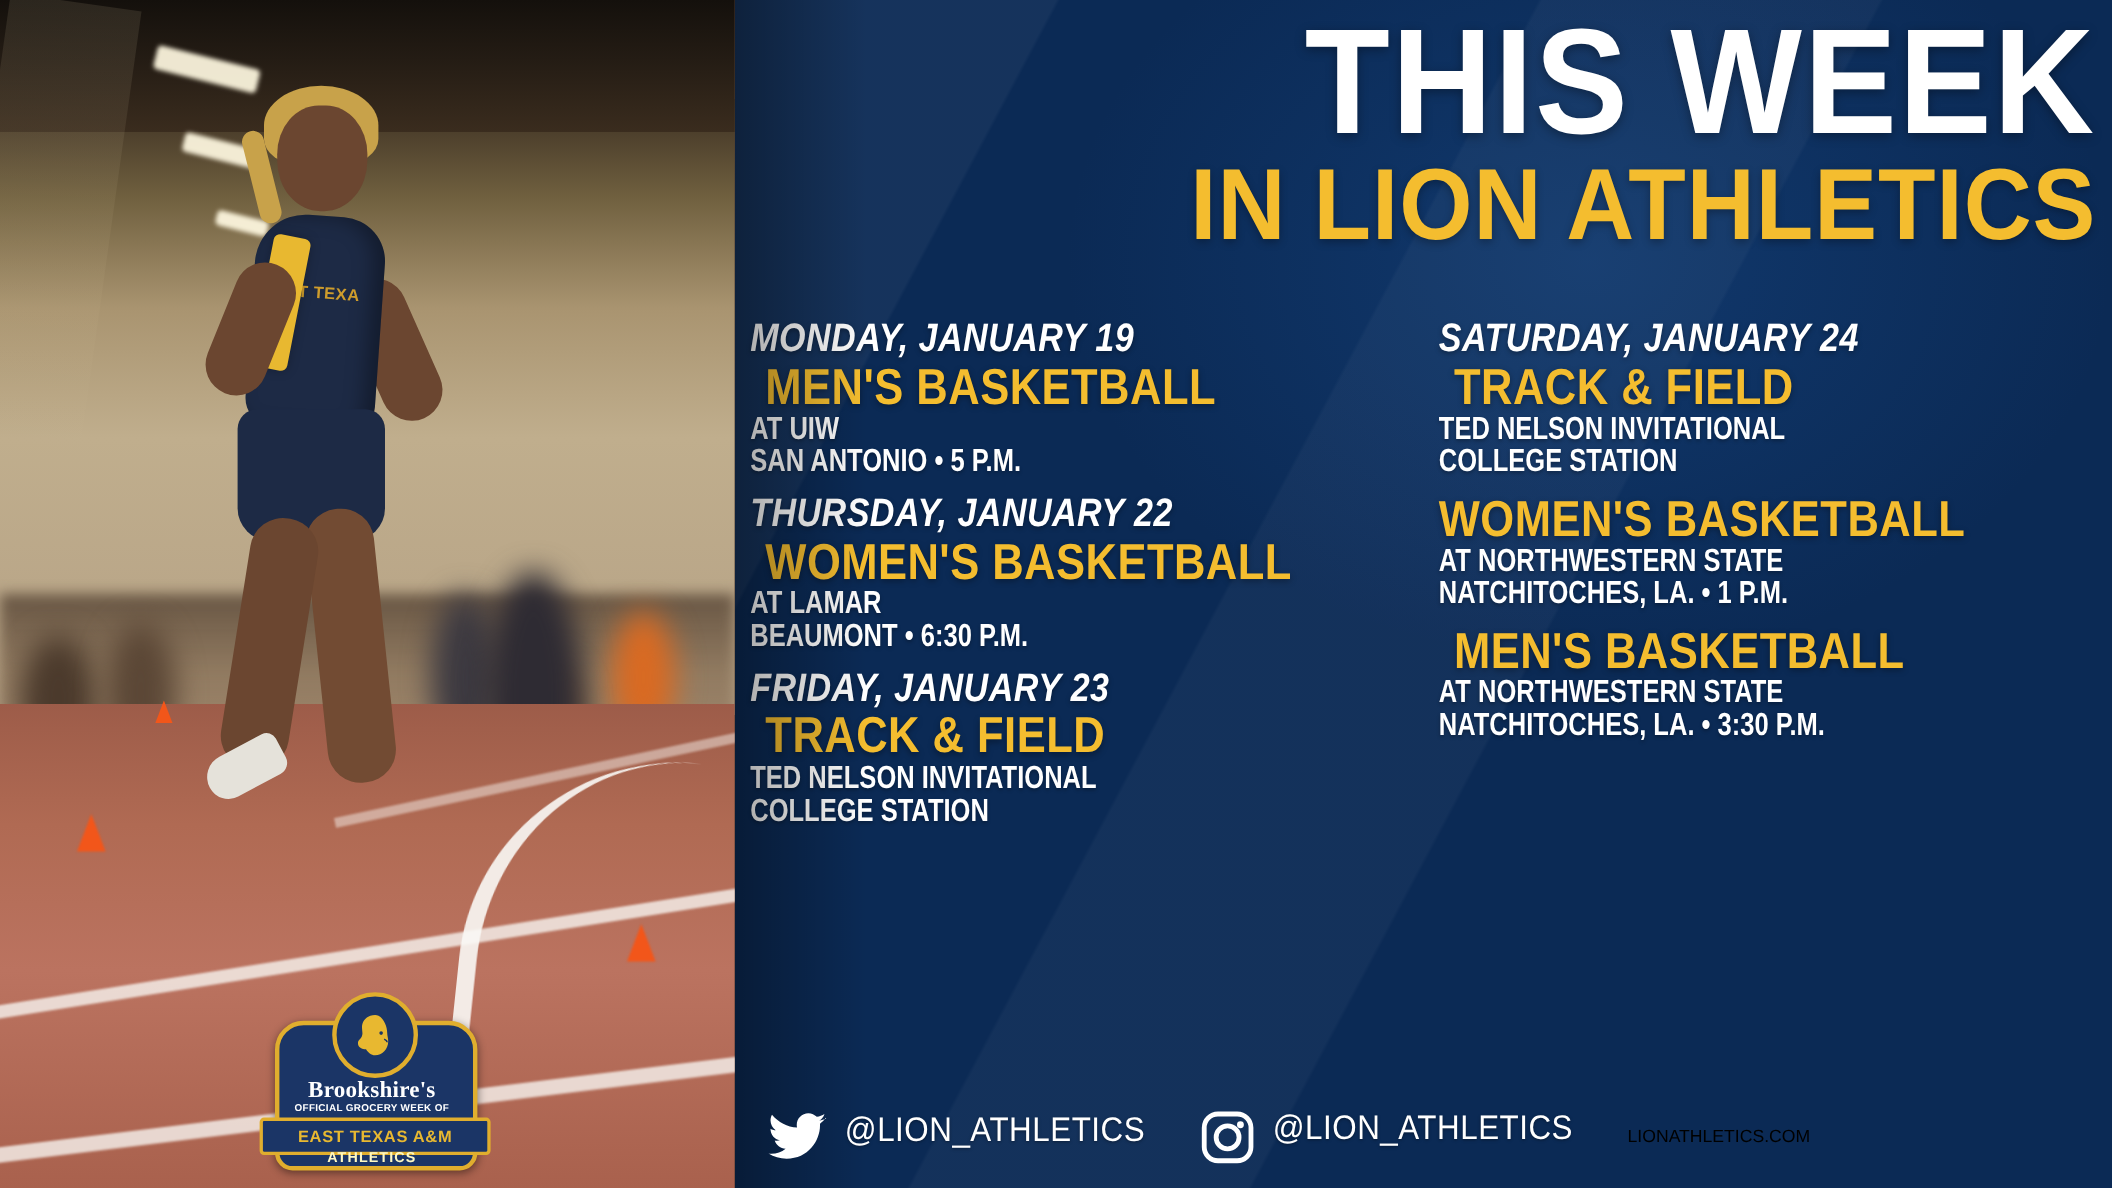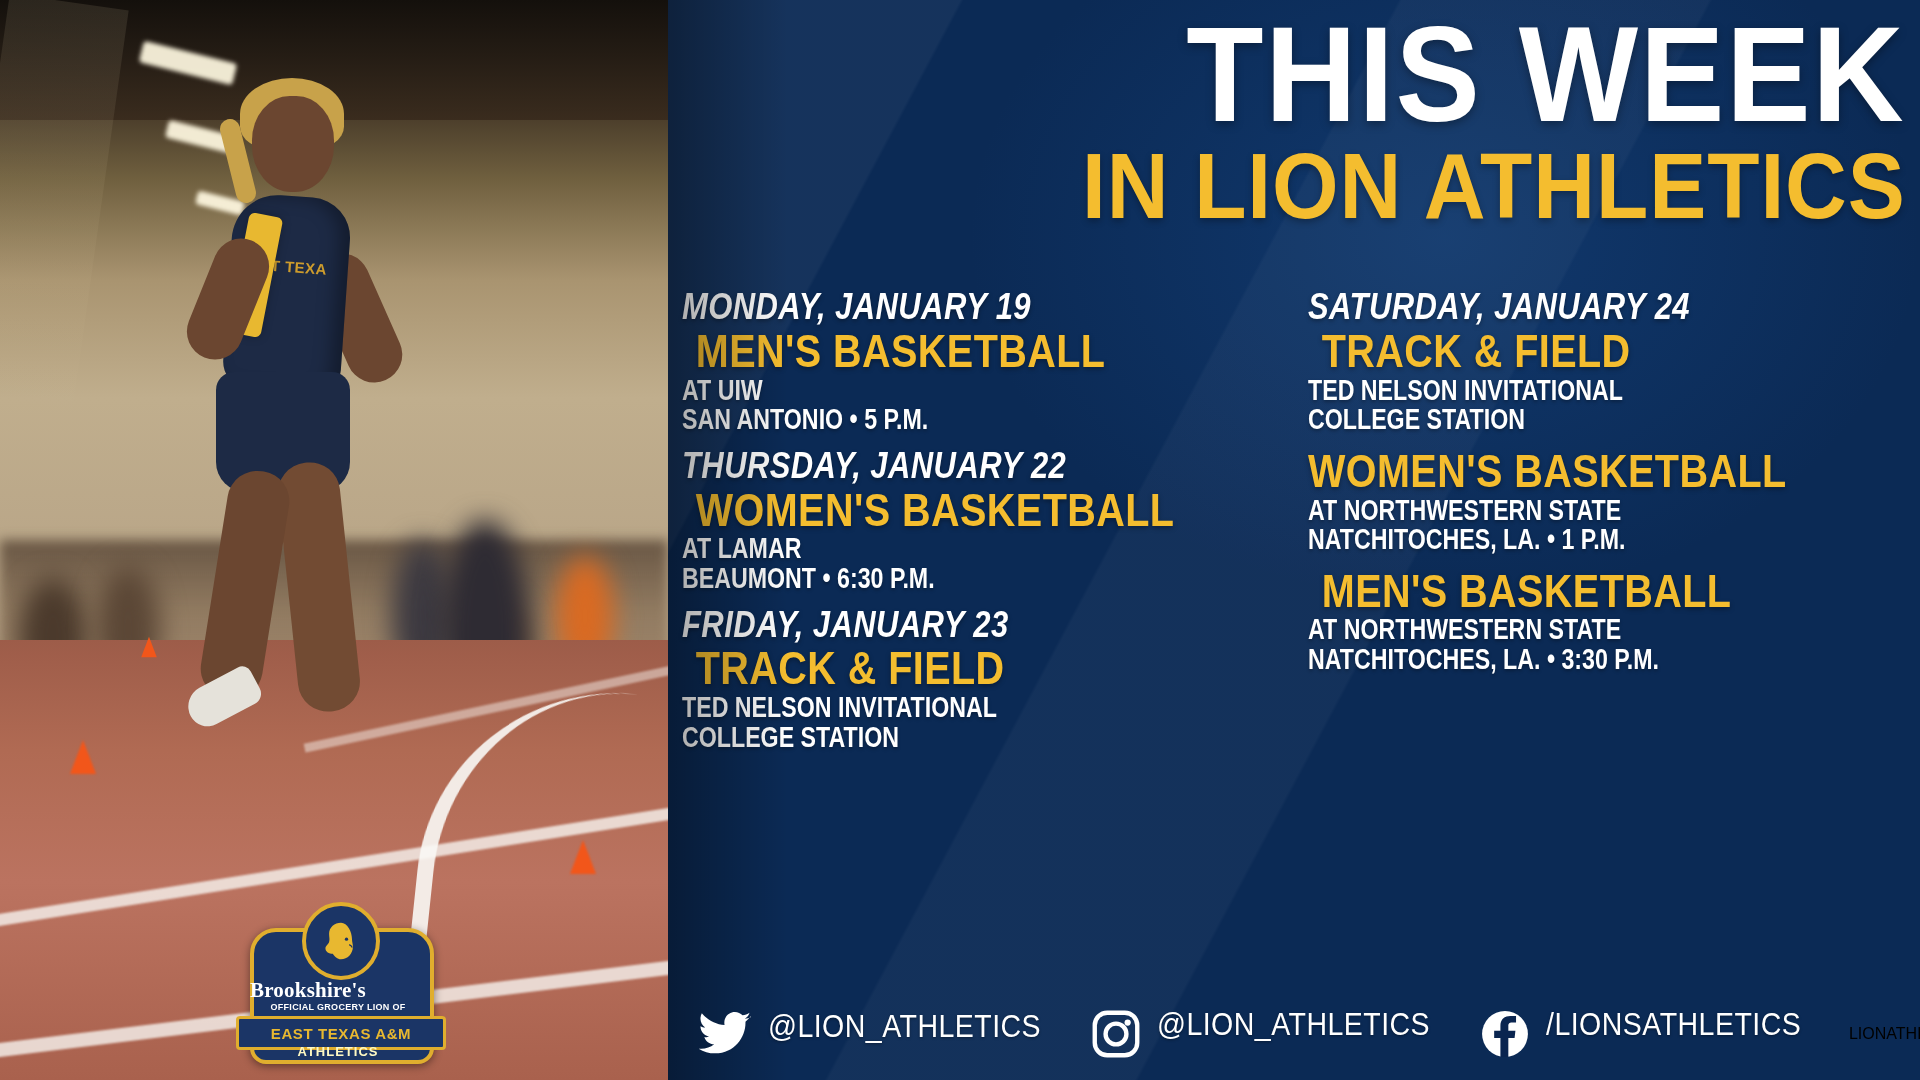--- a/index.html
+++ b/index.html
@@ -130,21 +130,21 @@
     background:#1b3566;border:4px solid #e0ae2e;border-radius:26px 26px 16px 16px;
     box-shadow:0 2px 8px rgba(0,0,0,.45);
   }
   .bg-circle{
     position:absolute;left:70px;top:2px;width:70px;height:70px;border-radius:50%;
     background:#1b3566;border:4px solid #e0ae2e;
     display:flex;align-items:center;justify-content:center;
     color:#e8b830;font-size:40px;line-height:1;
   }
   .bg-brook{
-    position:absolute;left:18px;top:78px;width:176px;
+    position:absolute;left:18px;top:78px;width:176px;text-align:center;
     color:#fff;font:700 21px "Liberation Serif",serif;letter-spacing:.2px;
   }
   .bg-sub{
     position:absolute;left:18px;top:102px;width:176px;text-align:center;
     color:#fff;font:700 9px "Liberation Sans",sans-serif;letter-spacing:.3px;
   }
   .bg-ribbon{
     position:absolute;left:4px;top:116px;width:204px;height:28px;
     background:#1b3566;border:3px solid #e0ae2e;border-radius:4px;
     display:flex;align-items:center;justify-content:center;
@@ -277,21 +277,21 @@
     <div id="sponsor-badge">
       <div class="bg-shield"></div>
       <div class="bg-circle">
         <svg width="44" height="44" viewBox="0 0 48 48" aria-hidden="true">
           <path d="M24 4c-7 0-13 5-13 12 0 4 1 6 0 9-1 3-4 4-4 7 0 4 4 6 8 6 2 3 5 6 9 6 7 0 13-6 13-14 0-3-1-5-1-8 0-8-5-18-12-18z" fill="#e8b830"></path>
           <circle cx="30" cy="22" r="1.8" fill="#1b3566"></circle>
           <path d="M33 28c2 1 3 2 3 3" stroke="#1b3566" stroke-width="1.6" fill="none"></path>
         </svg>
       </div>
       <div class="bg-brook">Brookshire's</div>
-      <div class="bg-sub">OFFICIAL GROCERY LION OF</div>
+      <div class="bg-sub">OFFICIAL GROCERY WEEK OF</div>
       <div class="bg-ribbon">EAST TEXAS A&amp;M</div>
       <div class="bg-ath">ATHLETICS</div>
     </div>
   </div>
 
   <div id="blue-panel">
 
     <div id="header">
       <div id="title-main">THIS WEEK</div>
       <div id="title-sub">IN LION ATHLETICS</div>
@@ -352,26 +352,17 @@
       <span class="icon">
         <svg width="50" height="50" viewBox="0 0 24 24" aria-hidden="true">
           <rect x="1.8" y="1.8" width="20.4" height="20.4" rx="6" ry="6" fill="none" stroke="#ffffff" stroke-width="2.1"></rect>
           <circle cx="12" cy="12" r="5" fill="none" stroke="#ffffff" stroke-width="2.1"></circle>
           <circle cx="17.6" cy="6.5" r="1.5" fill="#ffffff"></circle>
         </svg>
       </span>
       <span class="handle">@LION_ATHLETICS</span>
     </div>
 
-    <div class="social">
-      <span class="icon">
-        <svg width="50" height="50" viewBox="0 0 24 24" aria-hidden="true">
-          <circle cx="12" cy="12" r="11" fill="#ffffff"></circle>
-          <path fill="#0a2550" d="M13.6 23V13.9h3L17 10.4h-3.4V8.2c0-1 .3-1.7 1.8-1.7h1.9V3.4c-.3 0-1.5-.1-2.8-.1-2.8 0-4.7 1.7-4.7 4.8v2.3H6.8v3.5h3v9.1z"></path>
-        </svg>
-      </span>
-      <span class="handle">/LIONSATHLETICS</span>
-    </div>
 
     <span class="handle site">LIONATHLETICS.COM</span>
   </div>
 
 </div>
 
 </body></html>

